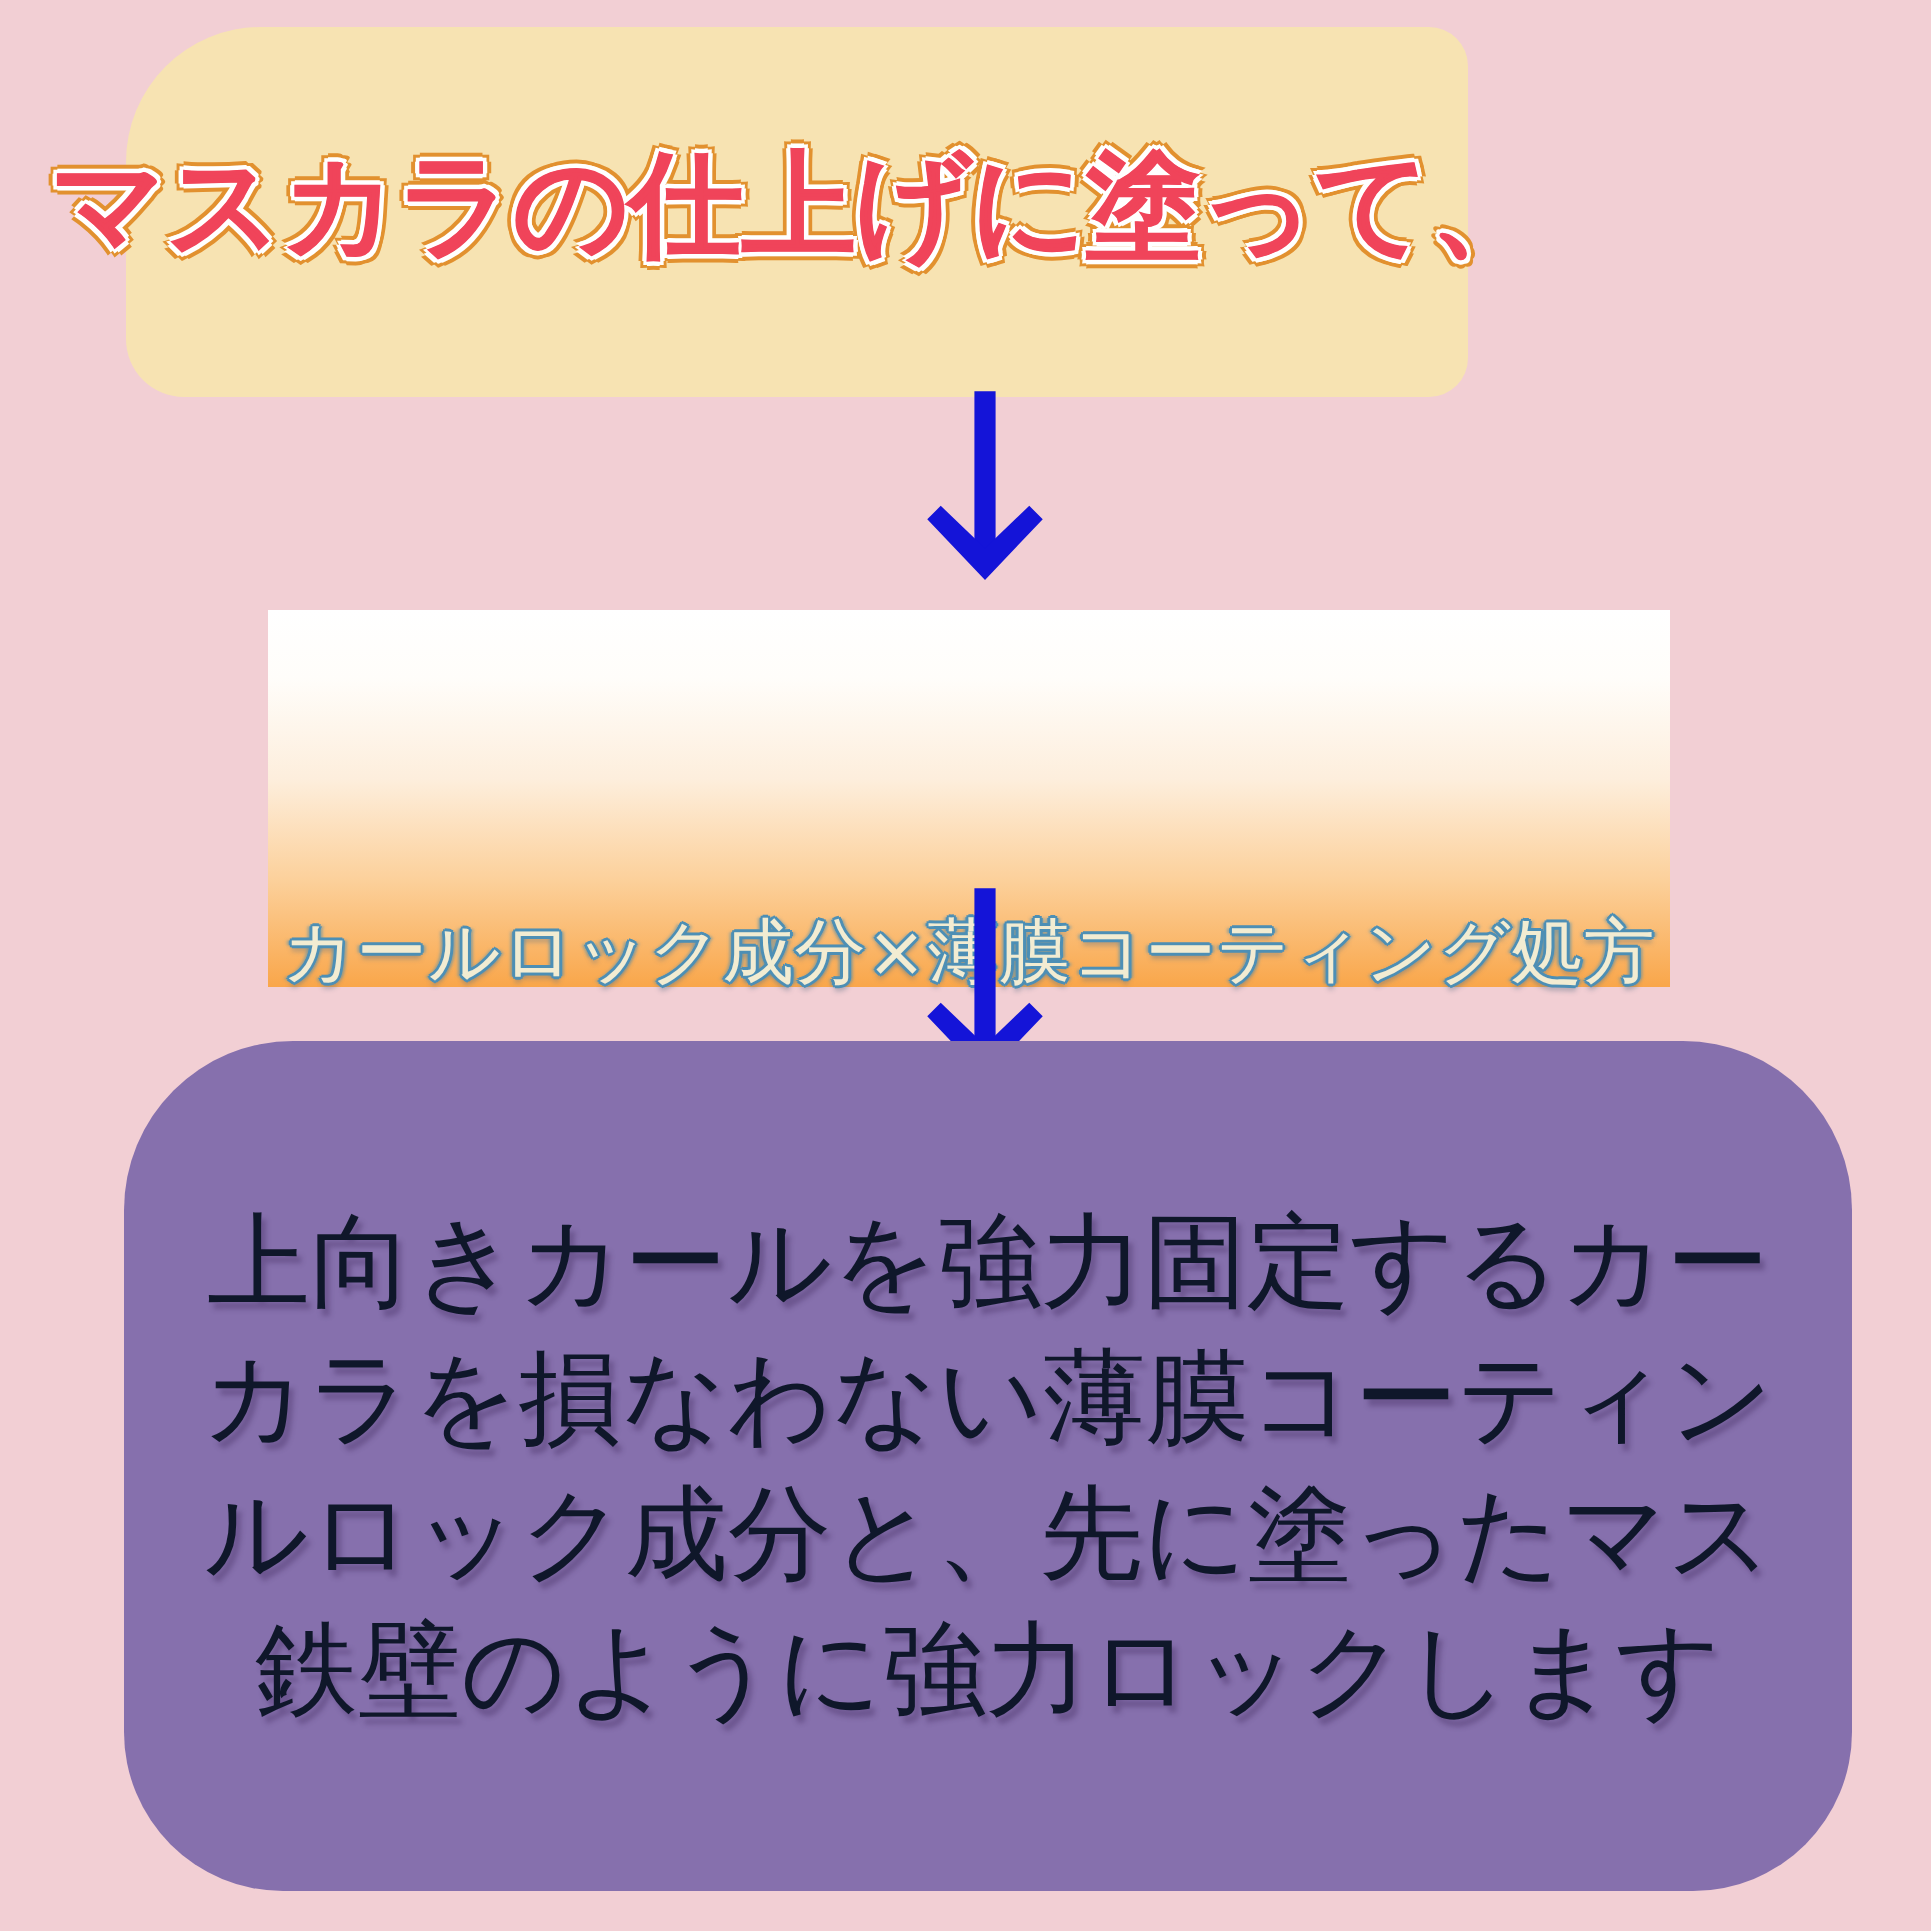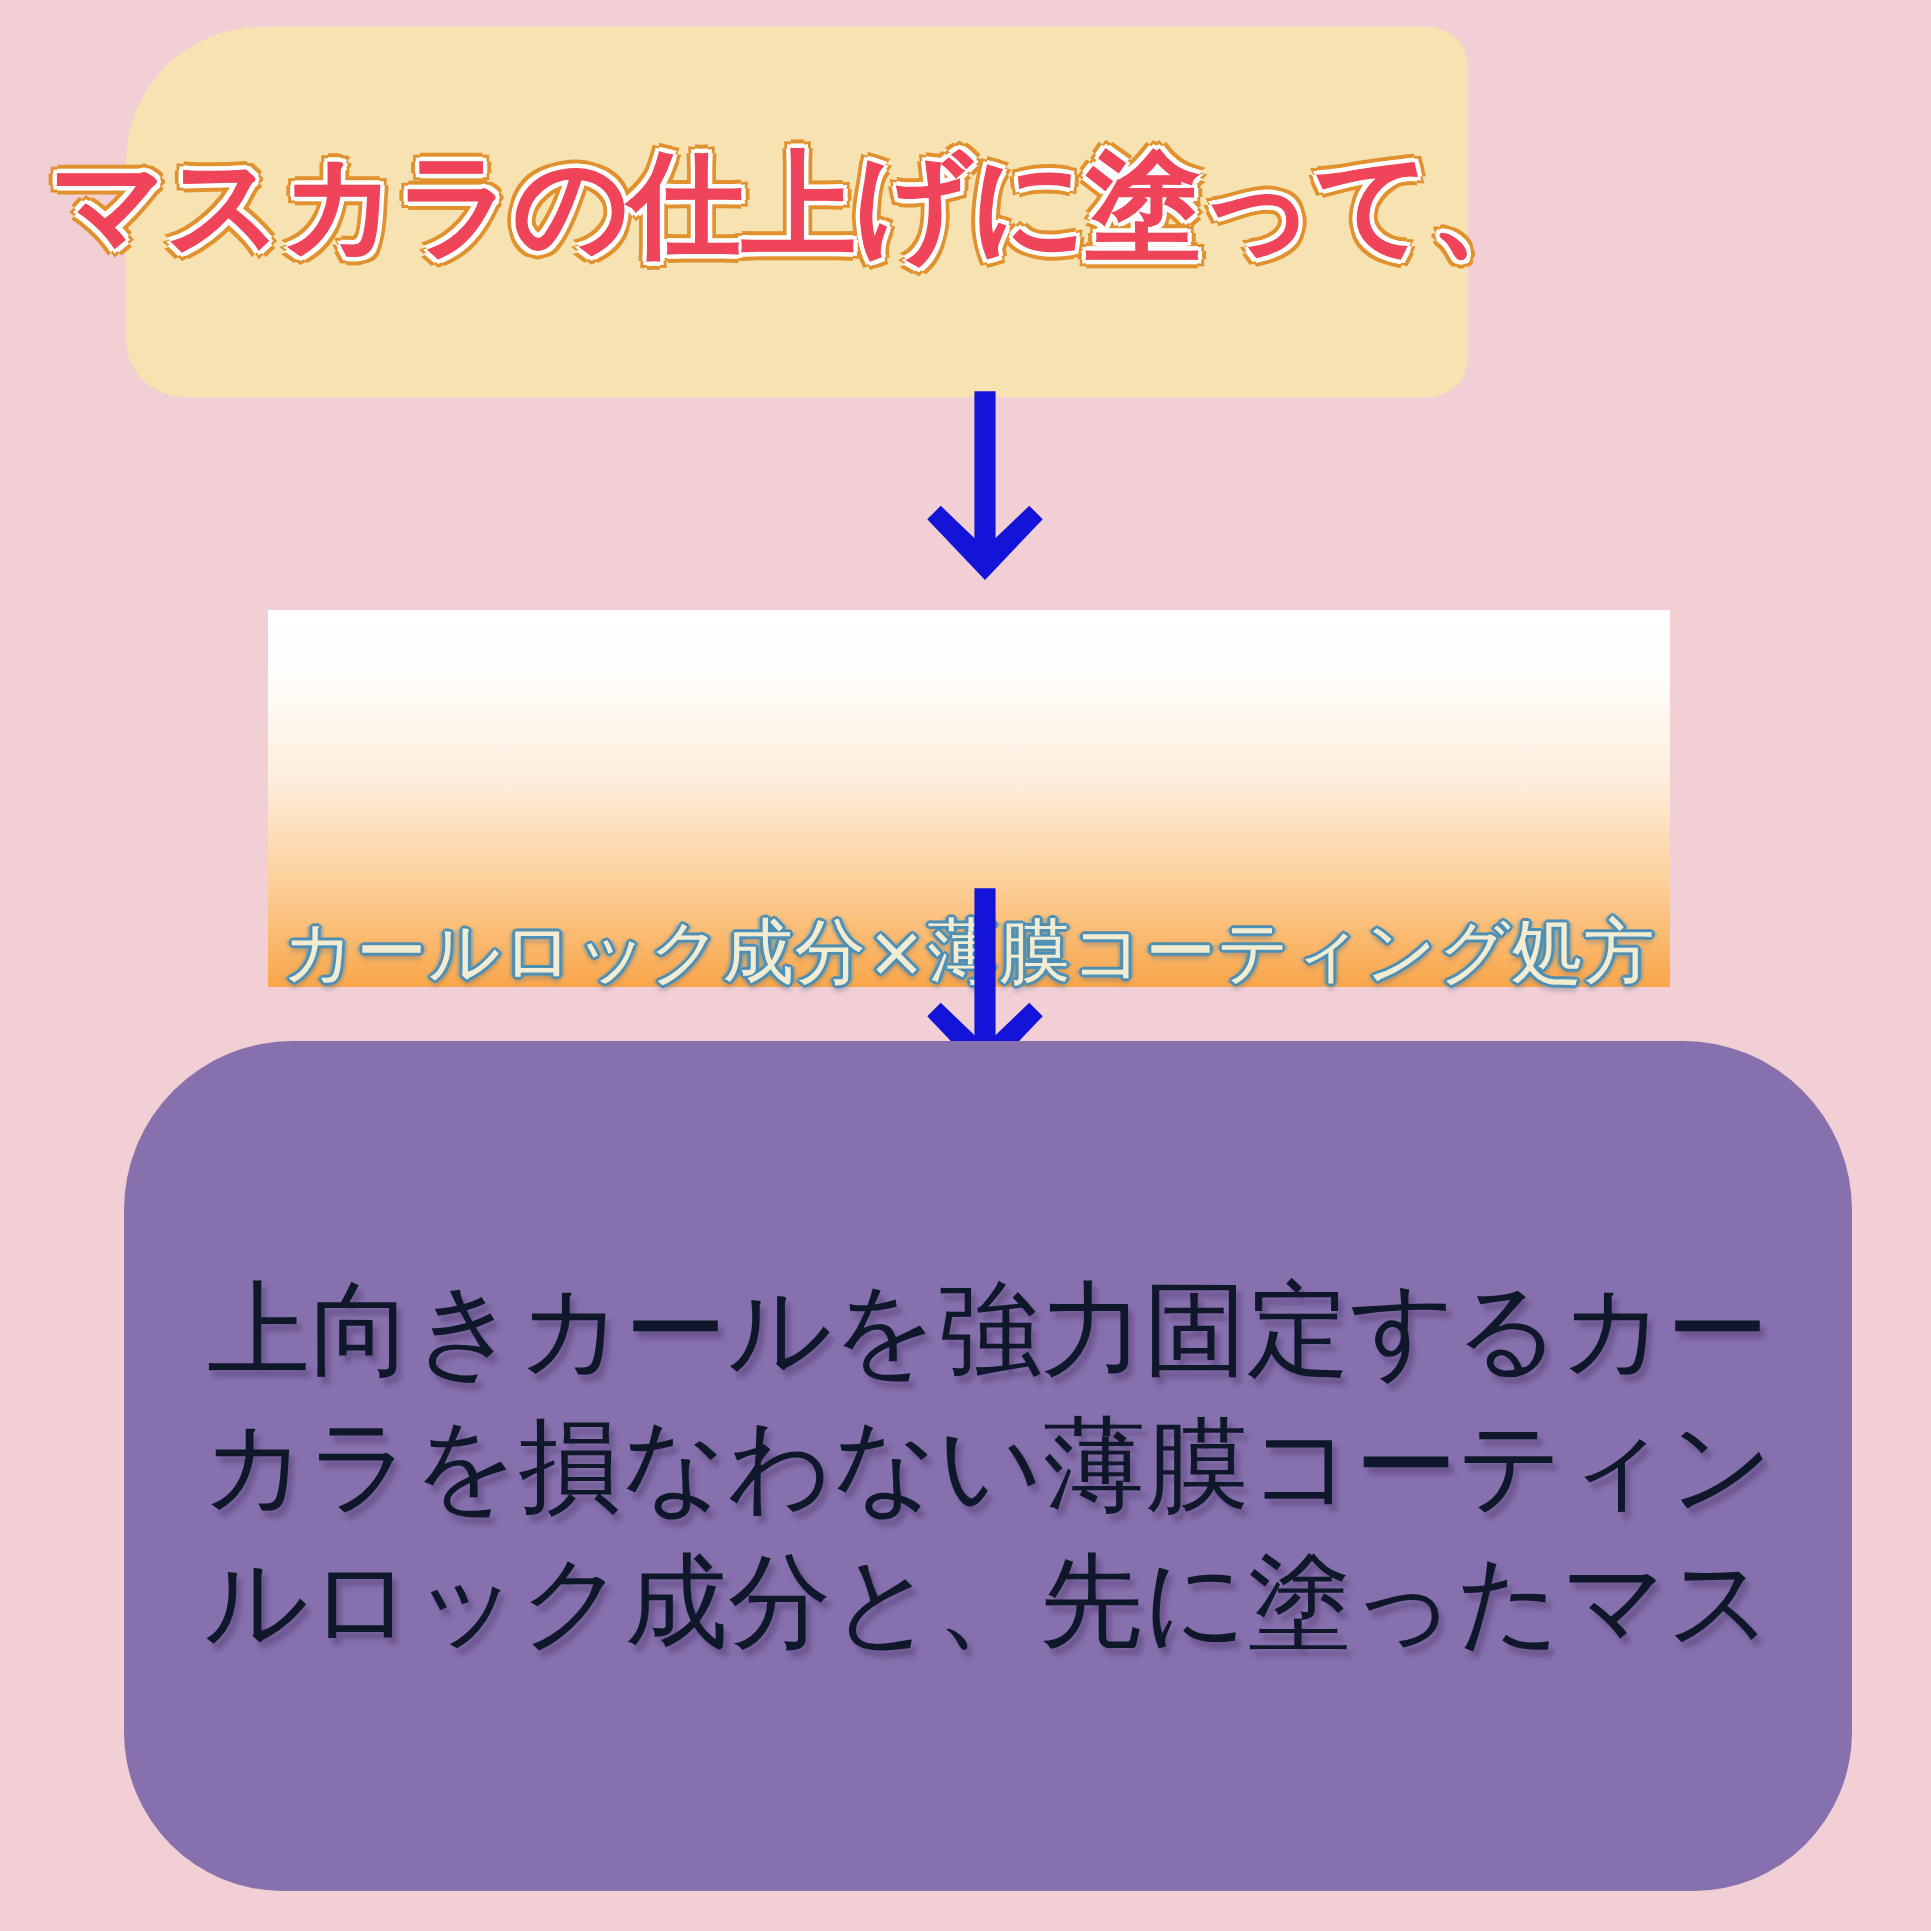--- a/index.html
+++ b/index.html
@@ -154,16 +154,17 @@
     <g fill="#1414d8">
       <rect x="69" y="0" width="22" height="170"></rect>
       <polygon points="80,196 20,133 34,119 80,163 126,119 140,133"></polygon>
     </g>
   </svg>
 
   <div class="purple-box">
     <div class="body-line">上向きカールを強力固定するカー</div>
     <div class="body-line">カラを損なわない薄膜コーティン</div>
     <div class="body-line">ルロック成分と、先に塗ったマス</div>
+    <div class="body-line">鉄壁のように強力ロックします</div>
   </div>
 
 </div>
 
 
 </body></html>

